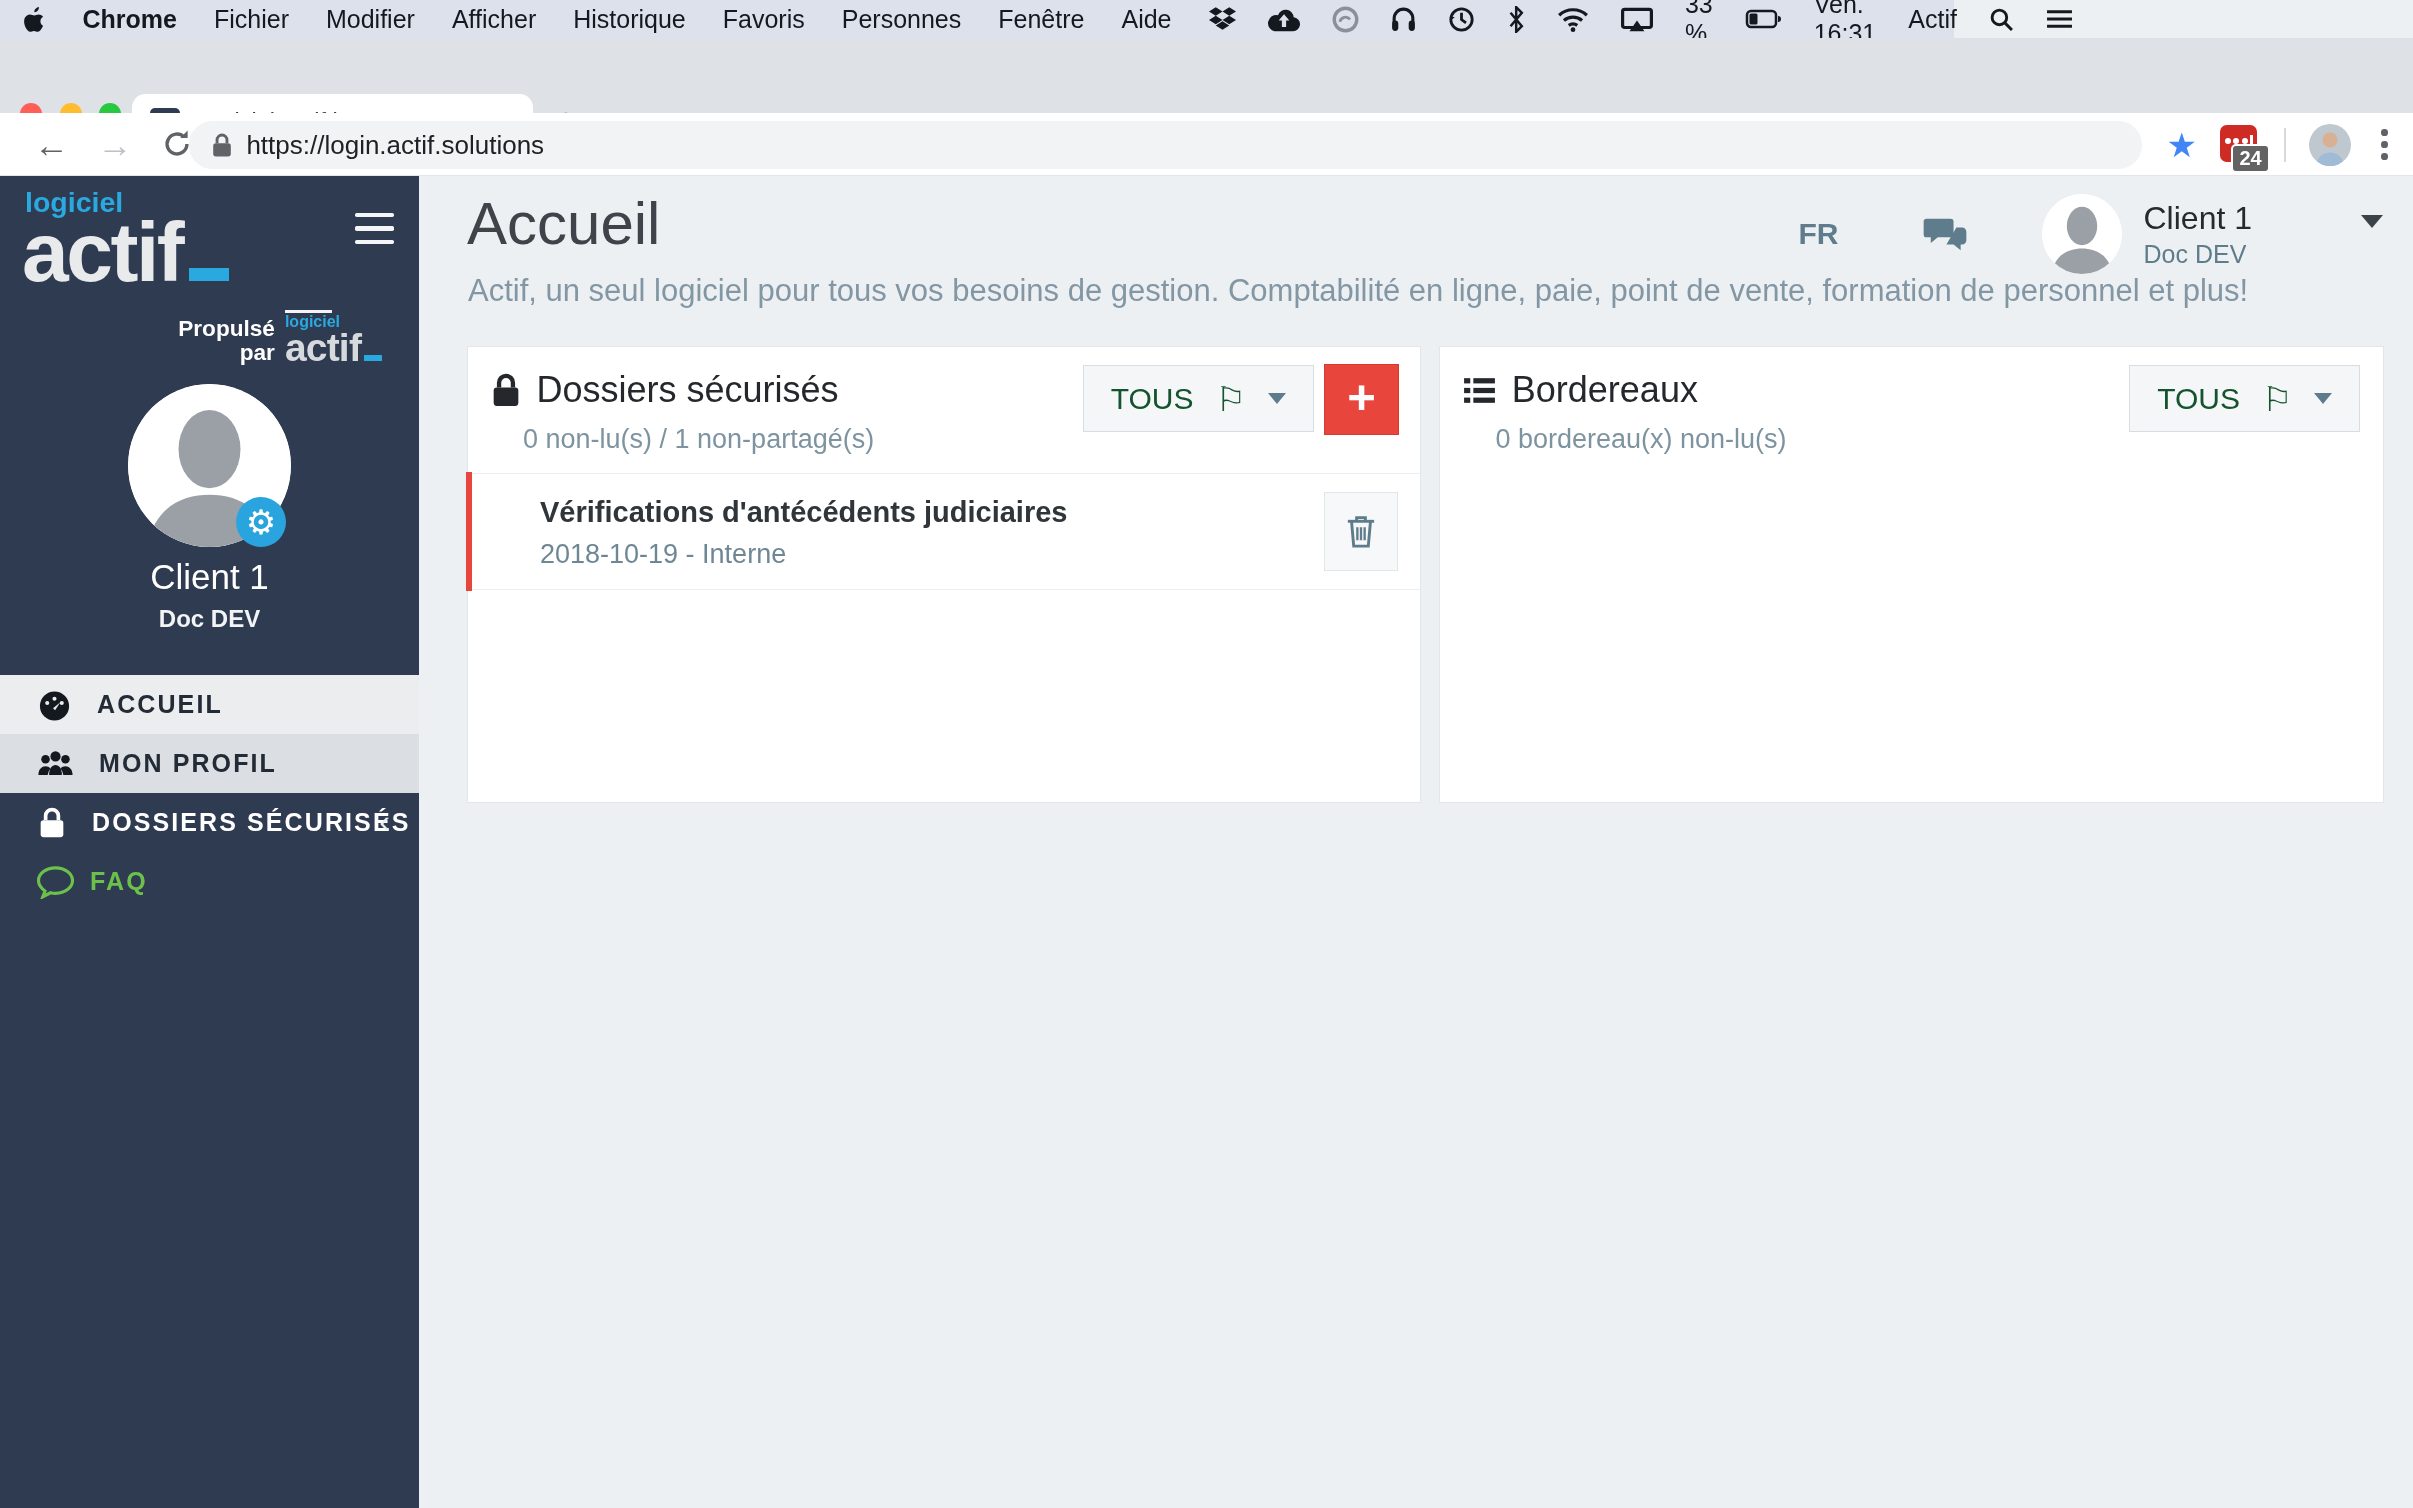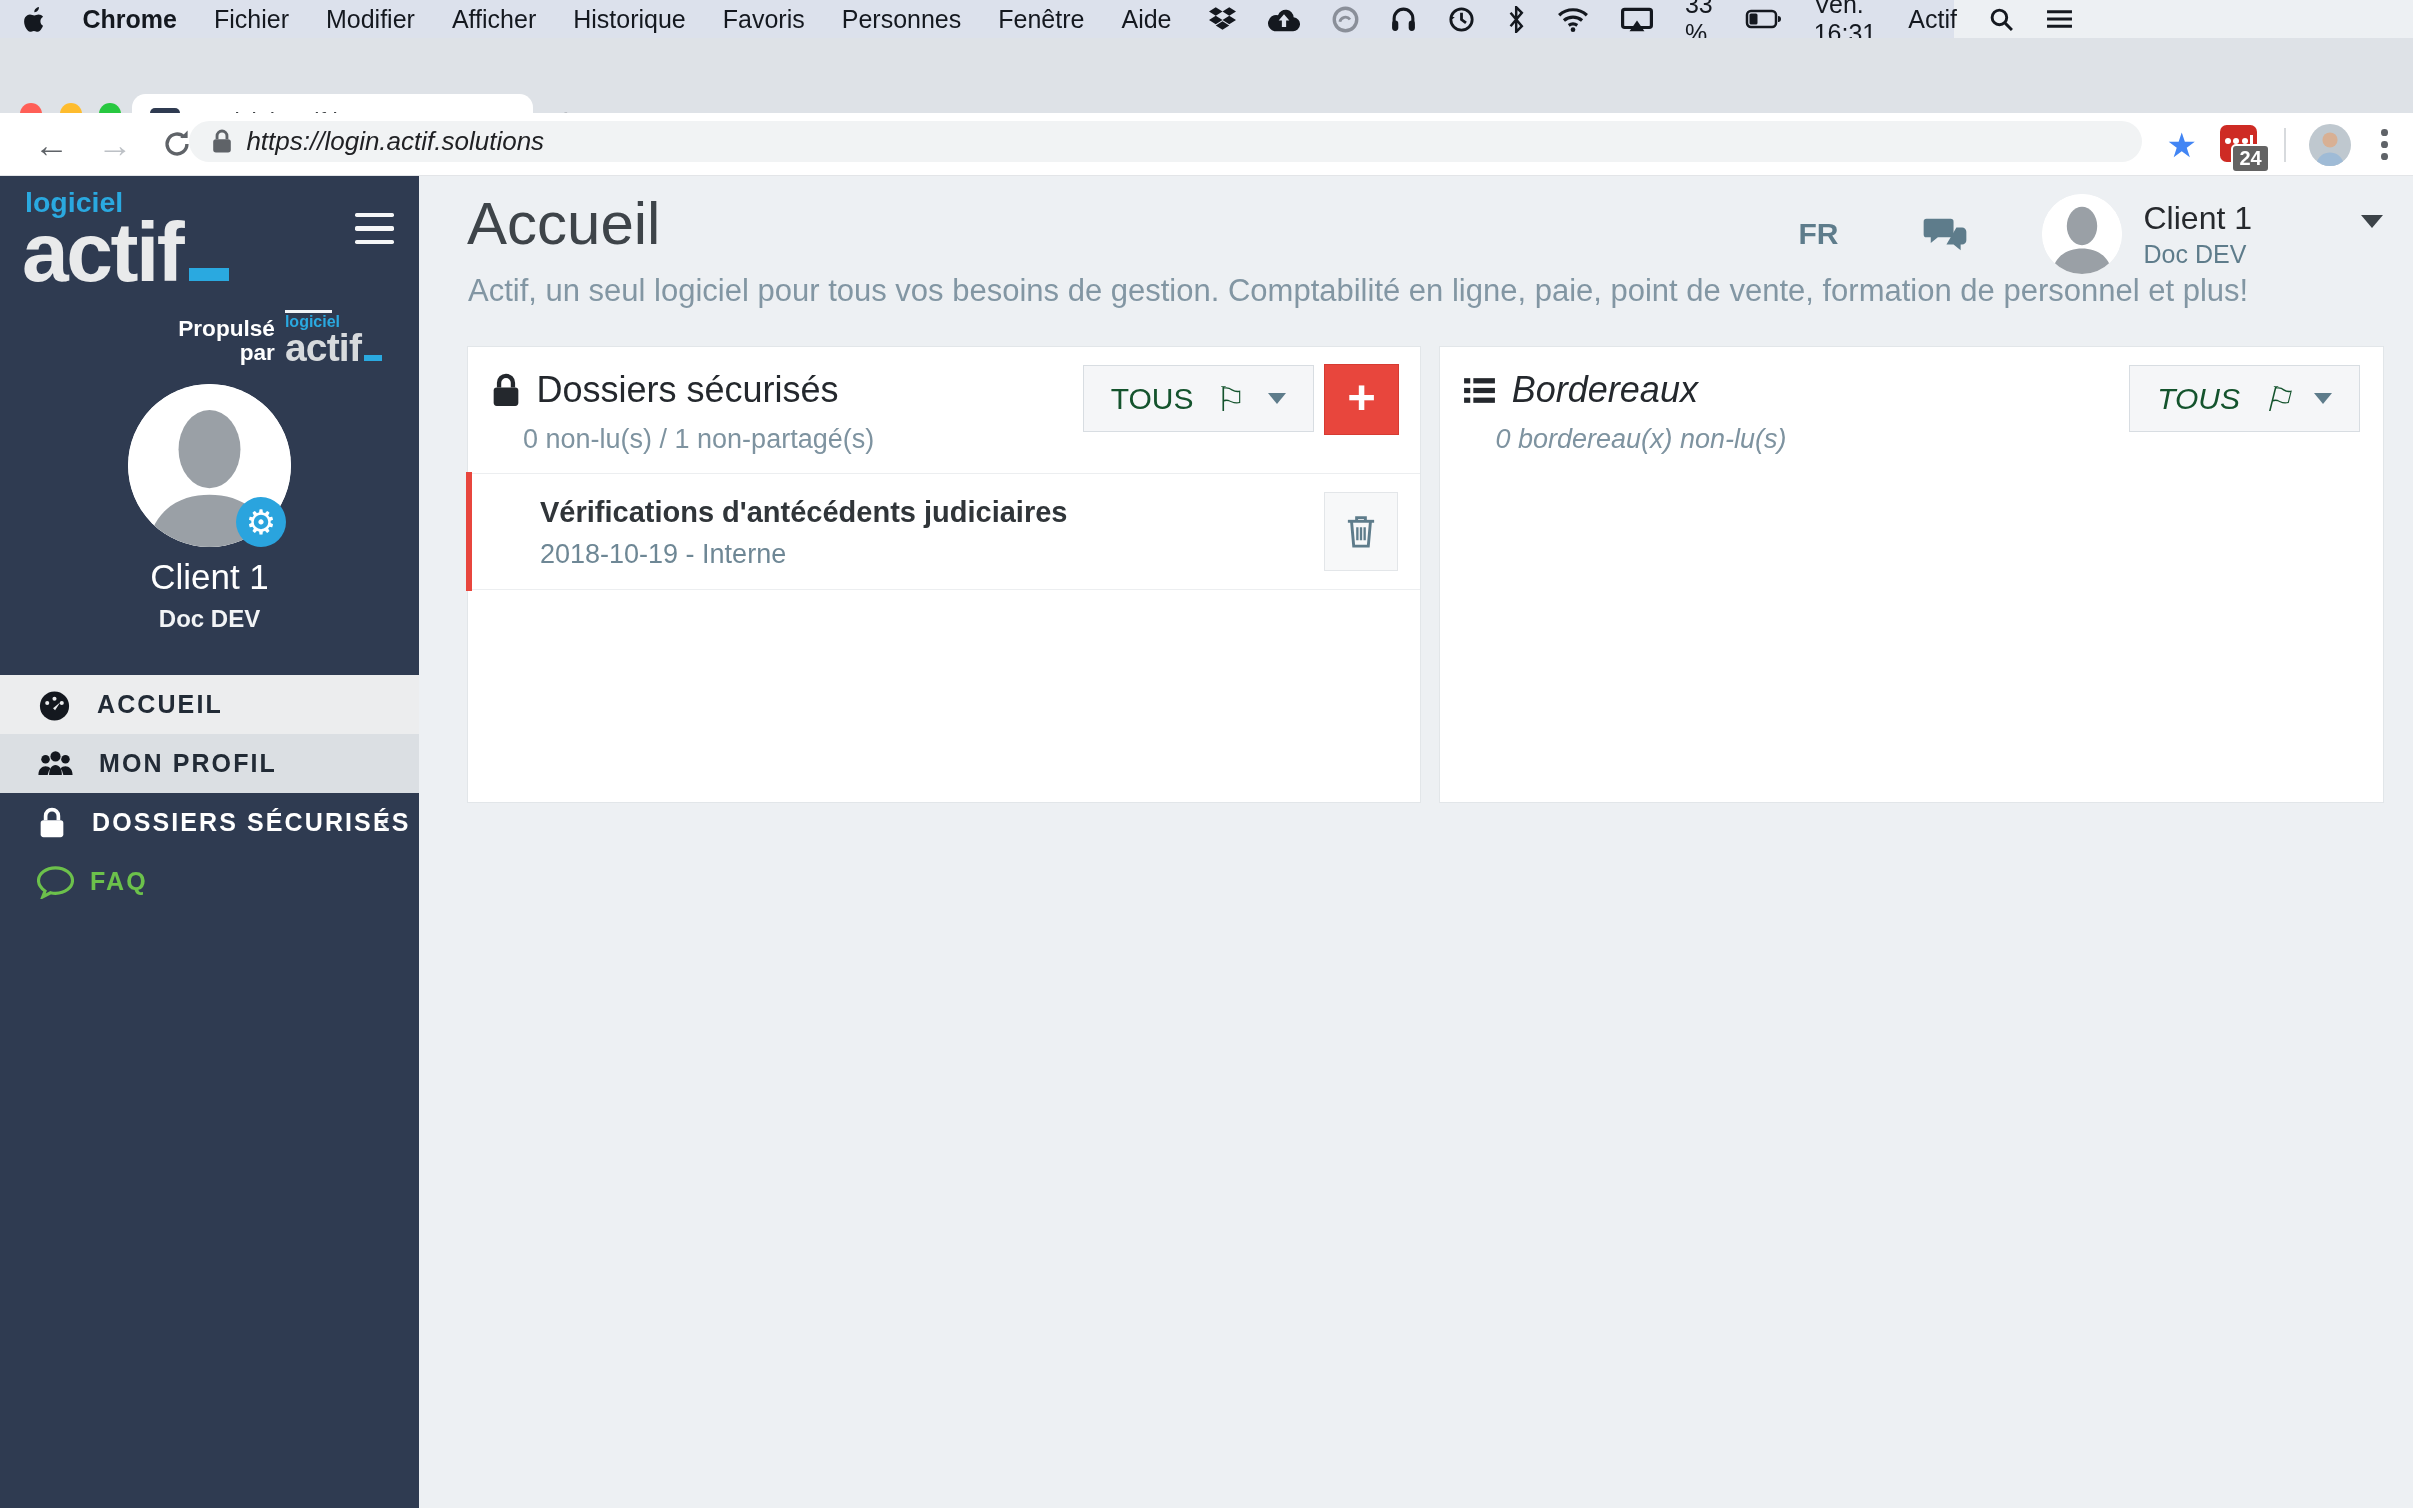--- a/index.html
+++ b/index.html
@@ -29,22 +29,22 @@
   .tab-close { color:#5F6368; font-size:28.5px; line-height:1; padding:0 3.4px; }
   .newtab-btn { position:absolute; left:555px; top:65px; font-size:37px; color:#5F6368; line-height:1; }
 
   
   .toolbar { position:absolute; left:0; top:113px; width:2413px; height:63px; background:#FFFFFF;
     border-bottom:1.7px solid #E3E5E8; display:flex; align-items:center; }
   .nav-ic { font-size:35px; line-height:1; }
   .back { color:#5F6368; margin-left:34px; }
   .fwd { color:#BDC1C6; margin-left:28.5px; }
   .reload { margin-left:27px; display:flex; }
-  .urlbar { position:absolute; left:189px; top:8.4px; width:1953px; height:41px; background:#F1F3F4;
-    border-radius:23.5px; display:flex; align-items:center; padding:0 22px;font-style:italic; }
+  .urlbar { position:absolute; left:189px; top:8.4px; width:1953px; height:48px; background:#F1F3F4;
+    border-radius:23.5px; display:flex; align-items:center; padding:0 22px; }
   .url-text { font-size:26px; color:#202124; margin-left:13.4px; }
   .tb-right { position:absolute; right:18.4px; top:0; height:63px; display:flex; align-items:center; gap:23.5px; }
   .star { color:#4285F4; font-size:34px; line-height:1; }
   .ext-wrap { position:relative; width:40px; height:40px; }
   .ext-box { width:37px; height:37px; background:#CE2B24; border-radius:6.7px; display:flex; align-items:center;
     justify-content:center; gap:2.5px; padding-bottom:3.4px; }
   .ext-box i { width:5.9px; height:5.9px; border-radius:50%; background:#fff; display:block; }
   .ext-box b { width:2.5px; height:13.4px; background:#fff; display:block; }
   .ext-badge { position:absolute; right:-10px; bottom:-8.4px; background:#636363; color:#fff; font-size:20px;
     font-weight:bold; padding:0.8px 6.7px; border-radius:5px; border:2.5px solid #fff; }
@@ -93,21 +93,21 @@
   .chat-ic { margin-left:84px; display:flex; }
   .tr-avatar { margin-left:75px; width:80px; height:80px; border-radius:50%; background:#fff; overflow:hidden; }
   .tr-names { margin-left:22px; }
   .tr-name { font-size:32px; color:#26292D; }
   .tr-role { font-size:25px; color:#5E7C8B; margin-top:3.4px; }
   .tr-caret { margin-left:109px; width:0; height:0; border-left:11px solid transparent;
     border-right:11px solid transparent; border-top:13.4px solid #3C4348; margin-top:-25px; }
 
   .cards { position:absolute; left:48px; top:170px; right:29px; height:457px; display:flex; gap:18.4px; }
   .card { background:#FFFFFF; border:1.7px solid #E2E6E9; position:relative; }
-  .card1 { width:954px; } .card2 { flex:1;font-style:italic; }
+  .card1 { width:954px; } .card2 { flex:1; }
   .card-head { position:relative; height:126px; }
   .card-title { position:absolute; left:21px; top:22px; display:flex; align-items:center; gap:13.4px;
     font-size:36px; color:#24282D; font-weight:500; }
   .card-sub { position:absolute; left:55px; top:77px; font-size:27px; color:#7E93A0; }
   .tous-btn { position:absolute; top:18.4px; height:67px; background:#F5F6F8; border:1.7px solid #D8DDE2;
     color:#14532d; font-size:30px; display:flex; align-items:center; padding:0 27px; gap:22px; }
   .card1 .tous-btn { right:106px; } .card2 .tous-btn { right:22.6px; }
   .flag-glyph { font-size:34px; line-height:1; }
   .tous-caret { width:0; height:0; border-left:9.2px solid transparent; border-right:9.2px solid transparent;
     border-top:11px solid #5E7C8B; }

